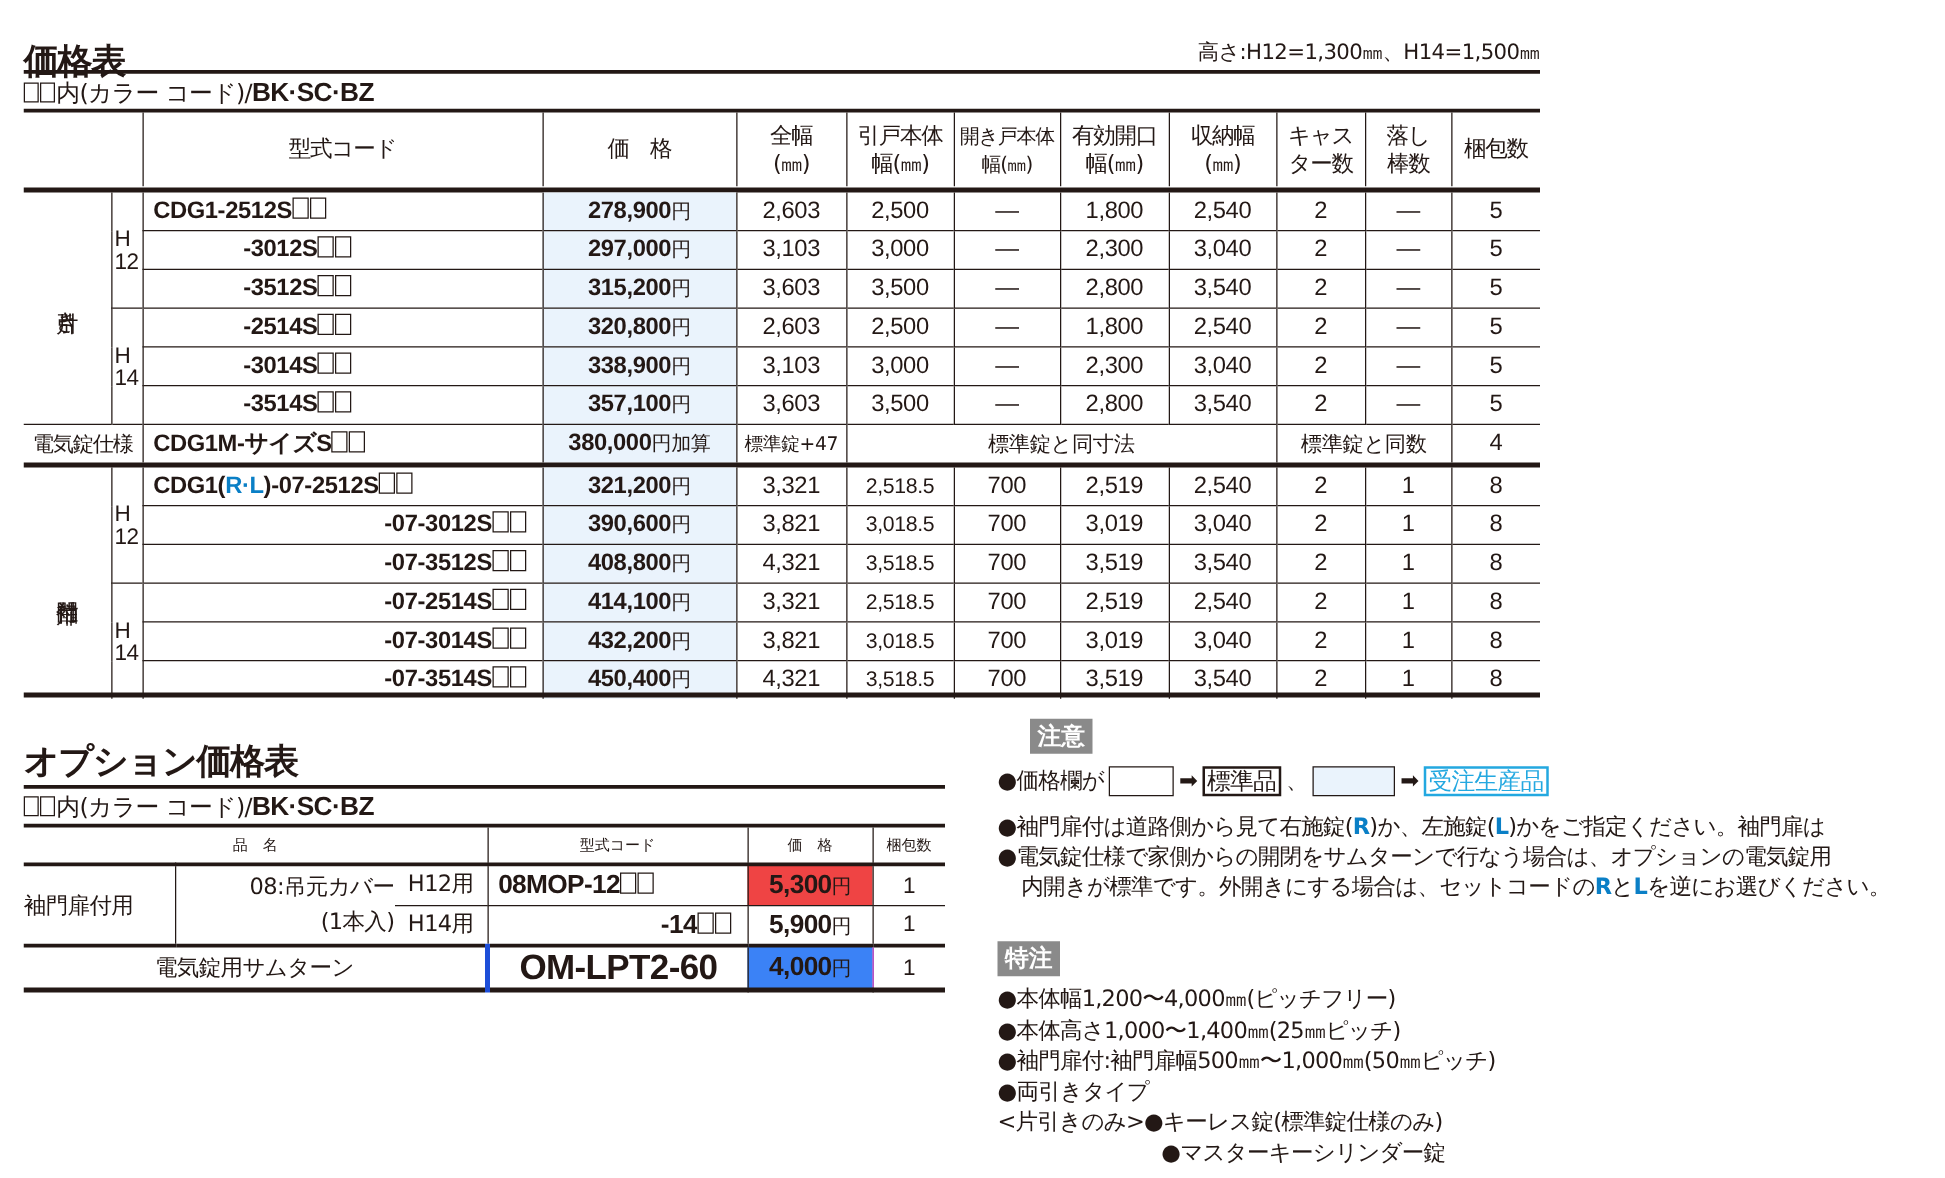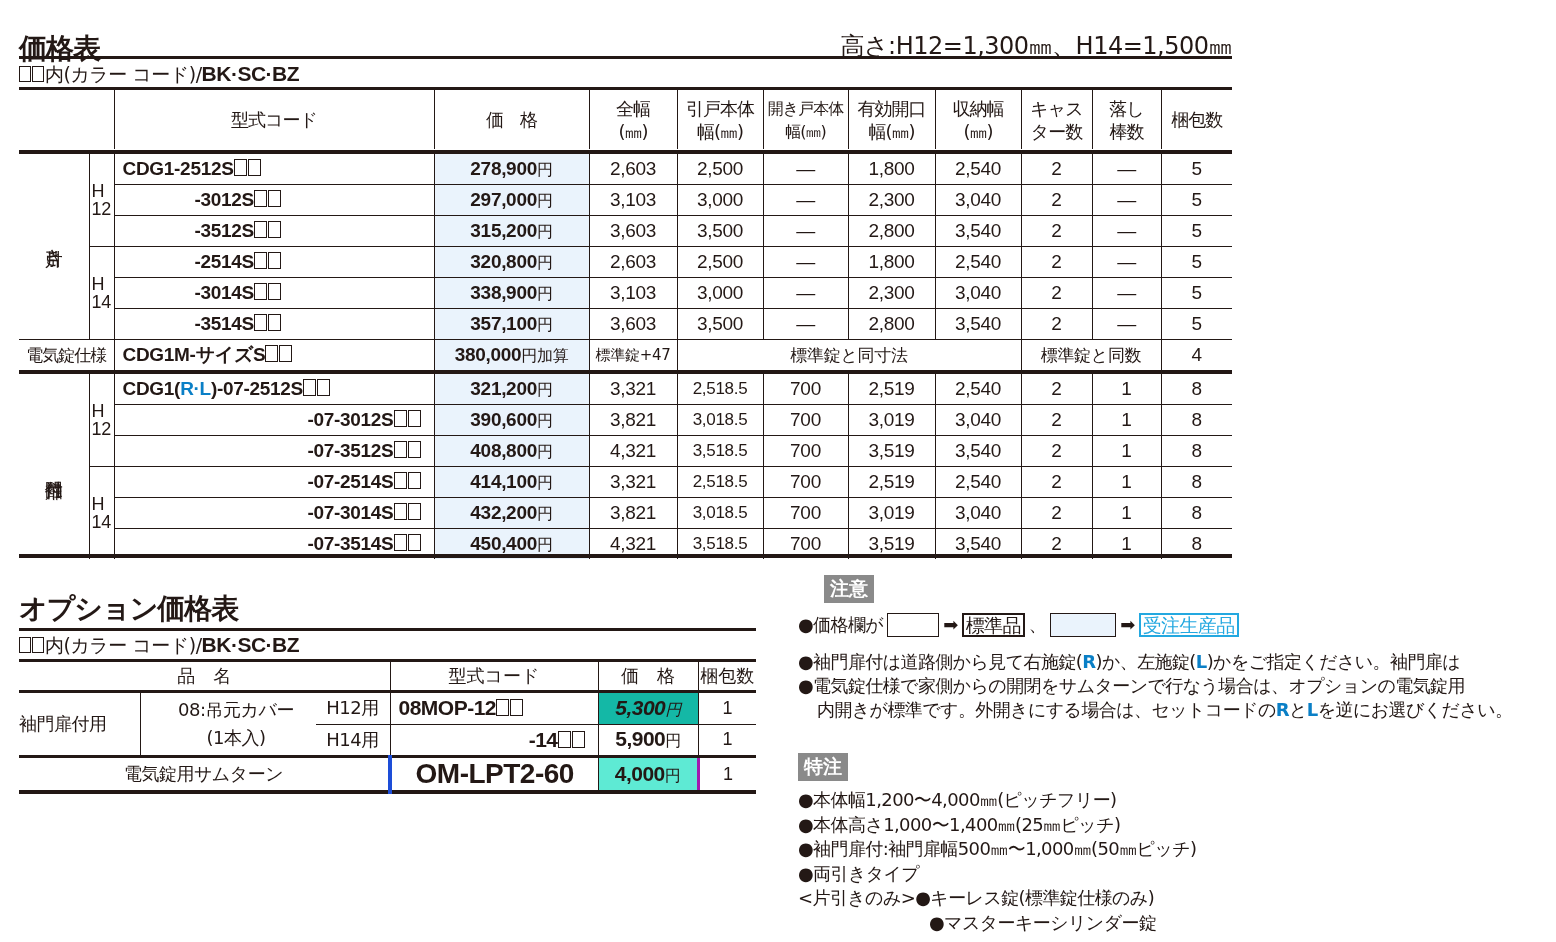--- a/index.html
+++ b/index.html
@@ -1,20 +1,20 @@
 <!DOCTYPE html>
 <html><head>
 <meta charset="utf-8">
 <style>
   html, body { margin:0; padding:0; background:#ffffff; }
   body { width:1556px; height:942px; position:relative; overflow:hidden;
          font-family:"DejaVu Sans","Liberation Sans",sans-serif; color:#231815; }
   .abs { position:absolute; }
   .title { font-size:28px; font-weight:bold; letter-spacing:-1px; }
-  .note-right { font-size:24px; letter-spacing:-0.5px; }
+  .note-right { font-size:17px; letter-spacing:-0.5px; }
   .hline { position:absolute; background:#231815; }
   .colorcode { font-size:19px; letter-spacing:-0.5px; }
   .colorcode b { font-family:"Liberation Sans",sans-serif; font-weight:bold; font-size:21px; }
   .sq { display:inline-block; width:10px; height:14px; border:1px solid #231815; vertical-align:-1px; margin-right:1px; background:#fff; }
   .sqb { display:inline-block; width:11px; height:15px; border:1px solid #231815; vertical-align:-1px; margin-right:1px; background:#fff; }
 
   table { border-collapse:collapse; position:absolute; table-layout:fixed; }
   td, th { padding:0; text-align:center; vertical-align:middle; font-weight:normal; }
   .main td { border-left:1px solid #231815; border-right:1px solid #231815; border-top:1px solid #231815; height:30px; font-size:19px; font-family:"Liberation Sans",sans-serif; letter-spacing:-0.3px; }
   .main th { border-left:1px solid #231815; border-right:1px solid #231815; font-size:18px; line-height:23px; letter-spacing:-1px; height:59px; }
@@ -29,21 +29,21 @@
   .small { font-size:15px !important; letter-spacing:-1px; }
   .blue { color:#0a7fc6; }
   .note { font-size:18px; line-height:24px; letter-spacing:-0.6px; }
   .tag { background:#8a8a8a; color:#fff; font-size:19px; font-weight:bold; padding:1px 6px; display:inline-block; }
   .box-std { display:inline-block; width:50px; height:22px; border:1px solid #231815; vertical-align:middle; background:#fff; }
   .box-cust { display:inline-block; width:64px; height:22px; border:1px solid #231815; vertical-align:middle; background:#eaf3fc; }
   .lbl-std { display:inline-block; border:2px solid #231815; padding:0 2px; line-height:20px; font-size:19px; }
   .lbl-cust { display:inline-block; border:2px solid #23a8e0; color:#23a8e0; padding:0 2px; line-height:20px; font-size:19px; }
 
   .opt td { font-size:18px; height:30px; letter-spacing:-0.5px; }
-  .opt th { font-size:18px; font-weight:normal; height:28px; }
+  .opt th { font-size:12px; font-weight:normal; height:28px; }
 </style>
 </head>
 <body>
 
 <div class="abs title" style="left:19px;top:30px;text-align:right;">価格表</div>
 <div class="abs note-right" style="right:324px;top:30px;">高さ:H12=1,300㎜、H14=1,500㎜</div>
 <div class="hline" style="left:19px;top:56px;width:1213px;height:3px;"></div>
 <div class="abs colorcode" style="left:19px;top:62px;">
   <span class="sq"></span><span class="sq"></span><span>内(カラー コード)/</span><b>BK·SC·BZ</b>
 </div>
@@ -300,40 +300,40 @@
       <tr style="border-bottom:3px solid #231815;">
     <th colspan="2" style="border-right:1px solid #231815;">品　名</th>
     <th style="border-right:1px solid #231815;">型式コード</th>
     <th style="border-right:1px solid #231815;">価　格</th>
     <th>梱包数</th>
   </tr>
   <tr>
     <td rowspan="2" style="border-right:1px solid #231815;border-bottom:3px solid #231815;text-align:left;">袖門扉付用</td>
     <td rowspan="2" style="border-right:1px solid #231815;border-bottom:3px solid #231815;padding:0;">
       <div style="display:flex;height:62px;">
-        <div style="flex:1;text-align:center;padding-left:16px;line-height:28px;padding-top:3px;"><span>08:吊元カバー</span><br><span>(1本入)</span></div>
+        <div style="flex:1;text-align:right;padding-left:16px;line-height:28px;padding-top:3px;"><span>08:吊元カバー</span><br><span>(1本入)</span></div>
         <div style="width:74px;display:flex;flex-direction:column;">
           <div style="flex:1;border-bottom:1px solid #231815;line-height:30px;">H12用</div>
           <div style="flex:1;line-height:30px;">H14用</div>
         </div>
       </div>
     </td>
     <td class="code left" style="border-right:1px solid #231815;border-bottom:1px solid #231815;font-size:21px;"><span>08MOP-12</span><span class="sqb"></span><span class="sqb"></span></td>
-    <td class="price" style="background:#14b8a6;border-right:1px solid #231815;border-bottom:1px solid #231815;font-size:21px;font-style:italic;"><span>5,300</span><span class="yen">円</span></td>
+    <td class="price" style="background:#ef4444;border-right:1px solid #231815;border-bottom:1px solid #231815;font-size:21px;"><span>5,300</span><span class="yen">円</span></td>
     <td style="border-bottom:1px solid #231815;font-family:'Liberation Sans',sans-serif;">1</td>
   </tr>
   <tr>
     <td class="code right" style="border-right:1px solid #231815;border-bottom:3px solid #231815;font-size:21px;"><span>-14</span><span class="sqb"></span><span class="sqb"></span></td>
     <td class="price" style="background:#fff;border-right:1px solid #231815;border-bottom:3px solid #231815;font-size:21px;"><span>5,900</span><span class="yen">円</span></td>
     <td style="border-bottom:3px solid #231815;font-family:'Liberation Sans',sans-serif;">1</td>
   </tr>
   <tr style="border-bottom:4px solid #231815;">
     <td colspan="2" style="border-right:4px solid #1d4ed8;text-align:center;">電気錠用サムターン</td>
     <td class="code" style="border-right:1px solid #231815;font-size:28px;">OM-LPT2-60</td>
-    <td class="price" style="background:#5eead4;border-right:3px solid #a21caf;font-size:21px;"><span>4,000</span><span class="yen">円</span></td>
+    <td class="price" style="background:#3b82f6;border-right:1px solid #a21caf;font-size:21px;"><span>4,000</span><span class="yen">円</span></td>
     <td style="font-family:'Liberation Sans',sans-serif;">1</td>
   </tr>
 </tbody>
   </table>
 
 <div class="abs" style="left:798px;top:575px;padding-left:26px;">
   <span class="tag">注意</span>
 </div>
 <div class="abs note" style="left:798px;top:613px;display:flex;align-items:center;gap:4px;">
   <span>●価格欄が</span>

